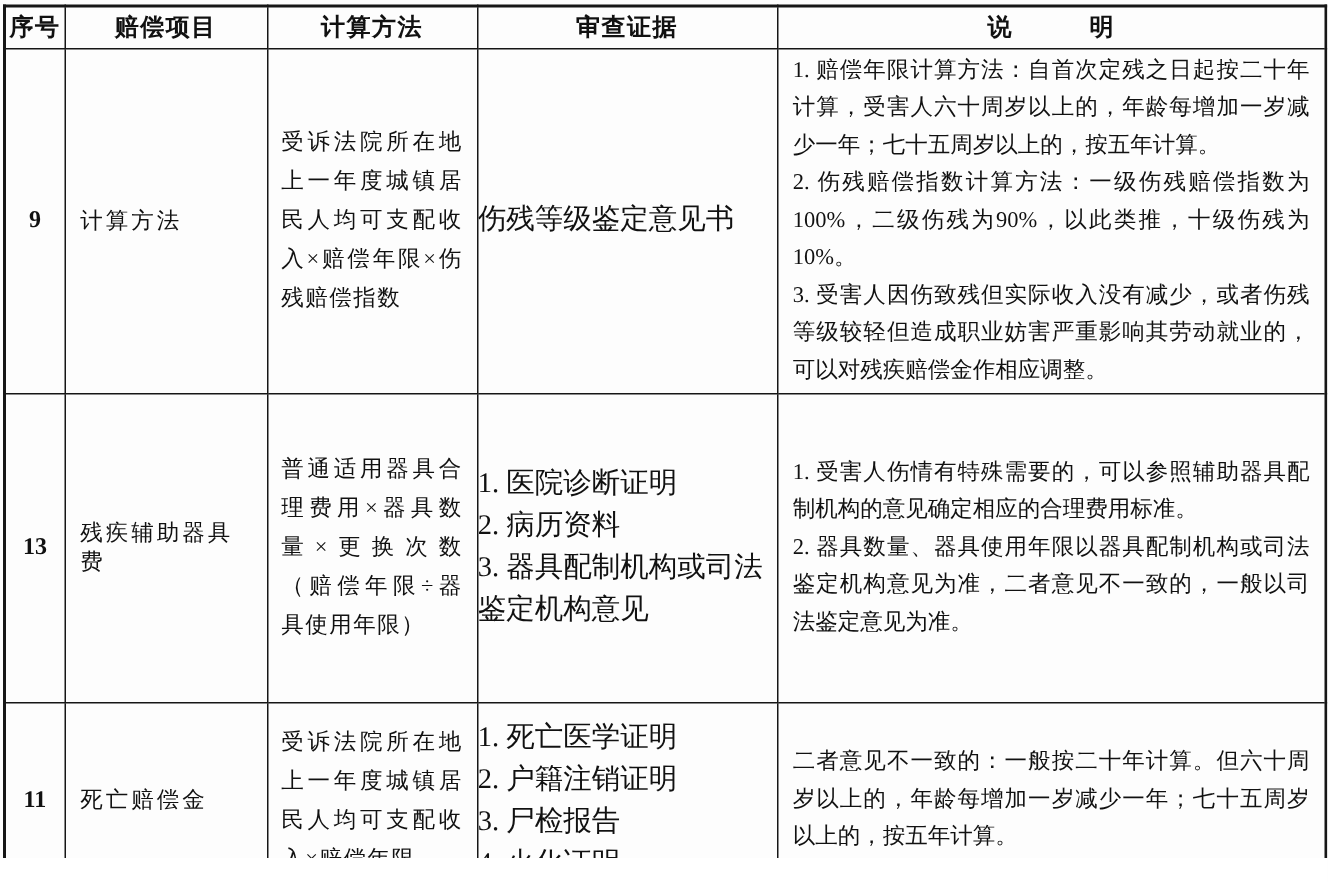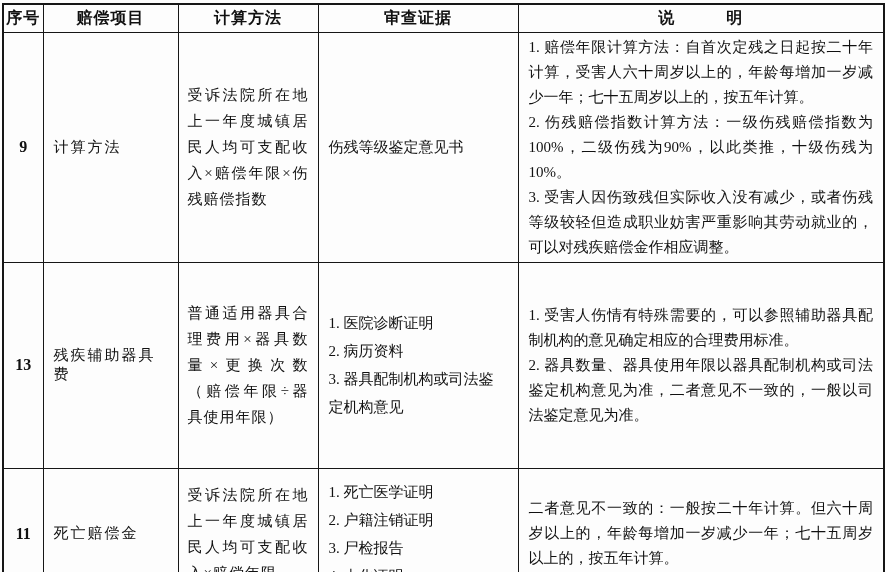--- a/index.html
+++ b/index.html
@@ -64,23 +64,23 @@
   td.method-cell {
     font-size: 15px;
     line-height: 26px;
     padding: 0 9px;
     text-align: justify;
     text-justify: inter-character;
     letter-spacing: 1px;
     font-weight: 500;
   }
   td.evidence-cell {
-    font-size: 15px;
+    font-size: 19px;
     line-height: 28px;
-    padding: 0 10px;
+    padding: 0 0;
     font-weight: 500;
   }
   td.notes-cell {
     font-size: 15px;
     line-height: 25px;
     padding: 2px 10px;
     text-align: justify;
     text-justify: inter-character;
     font-weight: 500;
   }

